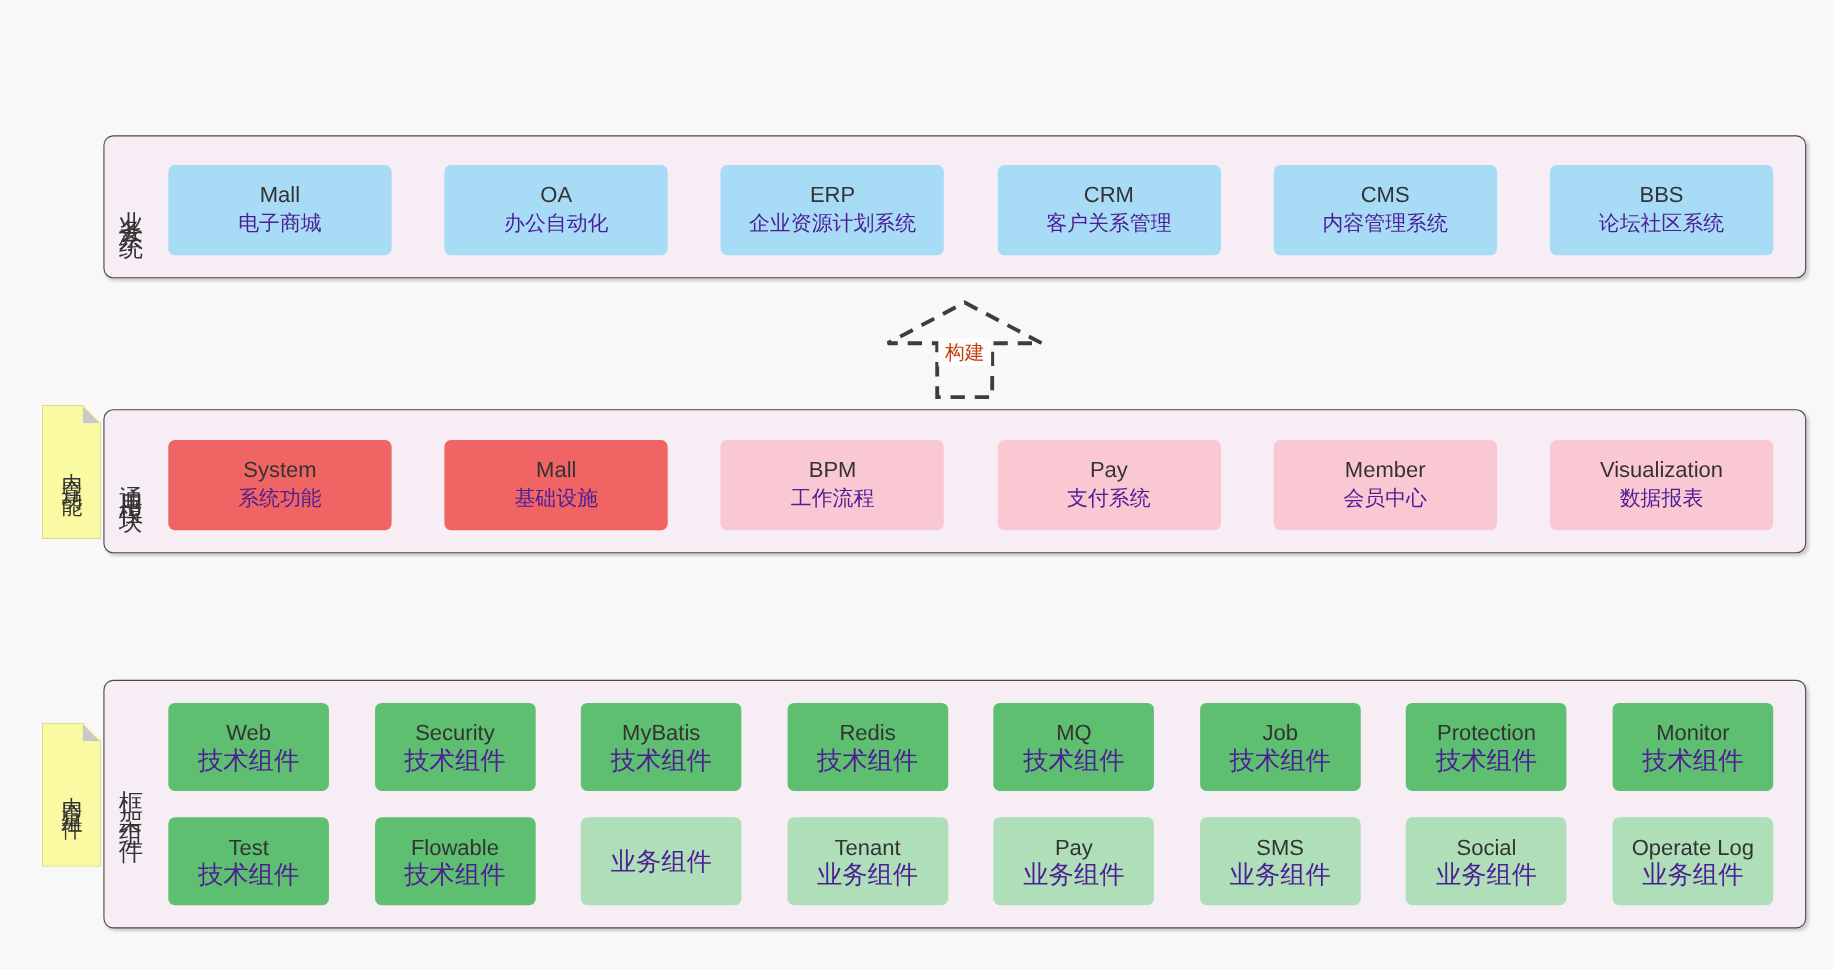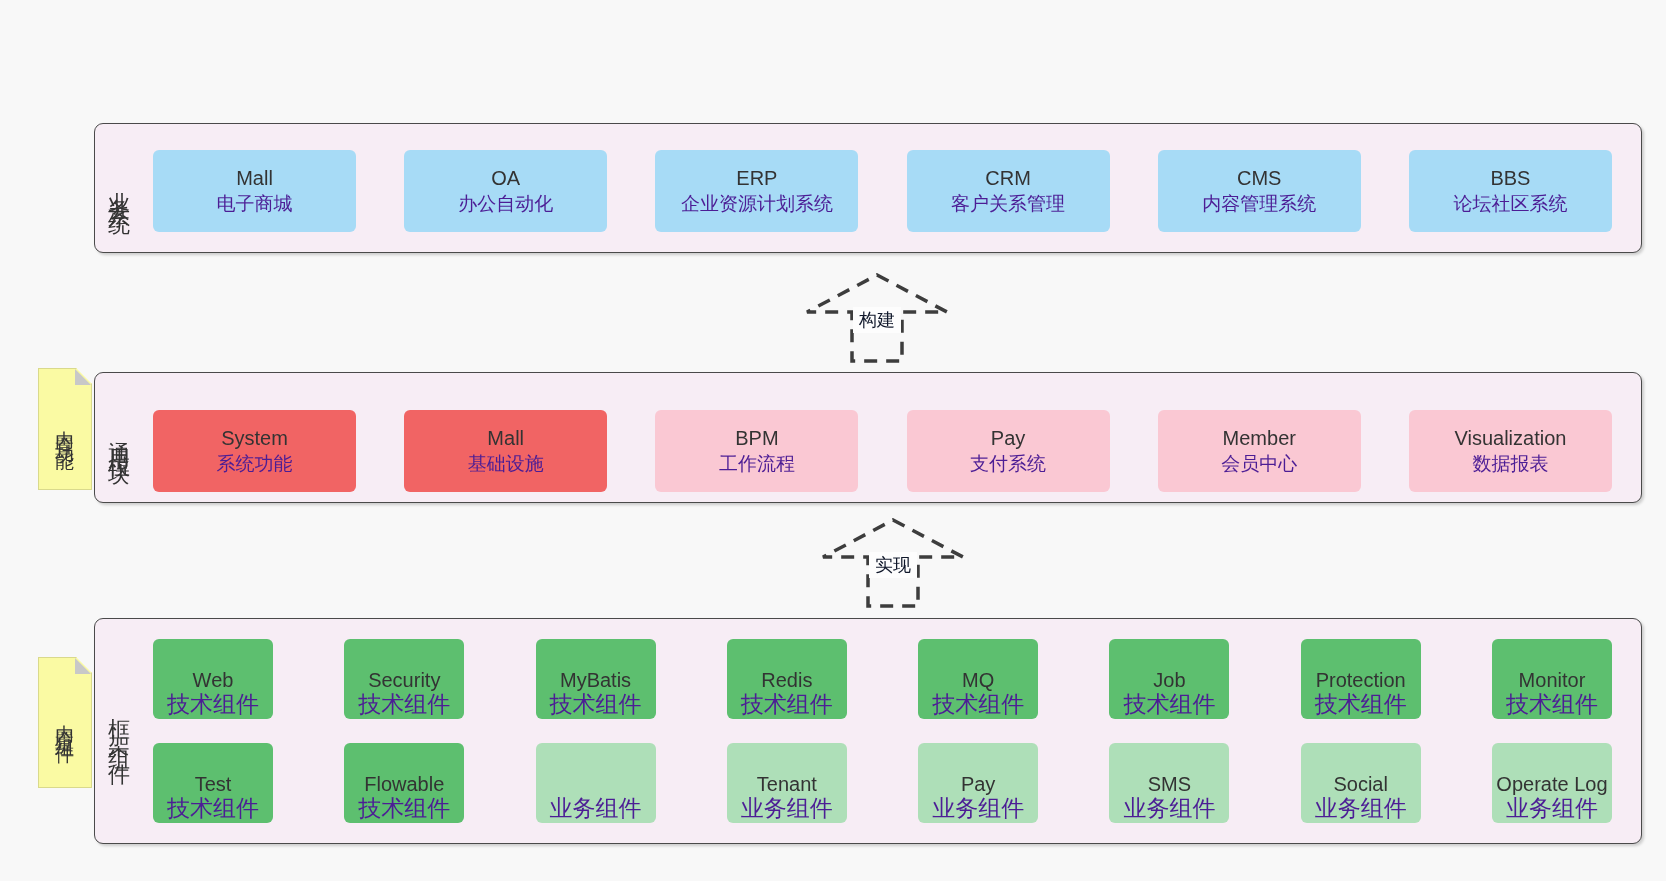--- a/index.html
+++ b/index.html
@@ -36,34 +36,34 @@
     white-space:nowrap;
   }
   .sec-framework .vlabel{letter-spacing:15px;}
 
   
   .boxes{
     position:absolute;left:58px;right:29px;
     display:flex;justify-content:space-between;
   }
   .sec-business .boxes{top:26px;}
-  .sec-modules .boxes{top:37px;}
+  .sec-modules .boxes{top:27px;}
   .sec-framework .row-a{top:20px;}
   .sec-framework .row-b{top:124px;}
 
   .box{
     box-sizing:border-box;
     border-radius:6px;
     display:flex;flex-direction:column;
     align-items:center;justify-content:center;
     text-align:center;
     padding:2px 4px;
   }
   .row6 .box{width:203px;height:82px;}
-  .row8 .box{width:120px;height:80px;justify-content:flex-end;}
+  .row8 .box{width:146px;height:80px;}
   .box-name{font-size:20px;line-height:25px;color:#333;}
   .box-desc{font-size:19px;line-height:26px;color:#4c1d95;}
   .row8 .box-name{font-size:20px;line-height:24px;}
   .row8 .box-desc{font-size:23px;line-height:25px;}
 
   .blue{background:#a7dbf6;}
   .red{background:#f16464;}
   .pink{background:#fac8d3;}
   .green{background:#5dbf6f;}
   .lgreen{background:#aedfb8;}
@@ -73,21 +73,21 @@
   .arrow svg{display:block;width:150px;height:92px;}
   .arrow polygon{
     fill:none;stroke:#3d3d3d;stroke-width:3.5;
     stroke-dasharray:13 9;
   }
   .arrow-label{
     position:absolute;left:50%;top:48px;
     transform:translate(-50%,-50%);
     background:#fdfdfd;
     padding:1px 6px;
-    font-size:18px;color:#0f172a;
+    font-size:18px;color:#c2410c;
     white-space:nowrap;
   }
   .arrow-build{left:802px;top:272px;}
   .arrow-implement{left:818px;top:517px;}
 
   
   .note{
     position:absolute;width:54px;
     background:#fafaa3;
     border:1px solid #d9d98c;
@@ -177,26 +177,20 @@
         <div class="box-name">Member</div>
         <div class="box-desc">会员中心</div>
       </div>
       <div class="box pink">
         <div class="box-name">Visualization</div>
         <div class="box-desc">数据报表</div>
       </div>
     </div>
   </div>
 
-  <div class="arrow arrow-implement">
-    <svg viewBox="0 0 150 92">
-      <polygon points="75,3 145,40 100,40 100,89 50,89 50,40 5,40"></polygon>
-    </svg>
-    <div class="arrow-label">实现</div>
-  </div>
 
   <div class="note note-framework">
     <div class="note-text">内置组件</div>
   </div>
 
   <div class="section sec-framework">
     <div class="vlabel">框架组件</div>
 
     <div class="boxes row8 row-a">
       <div class="box green">

